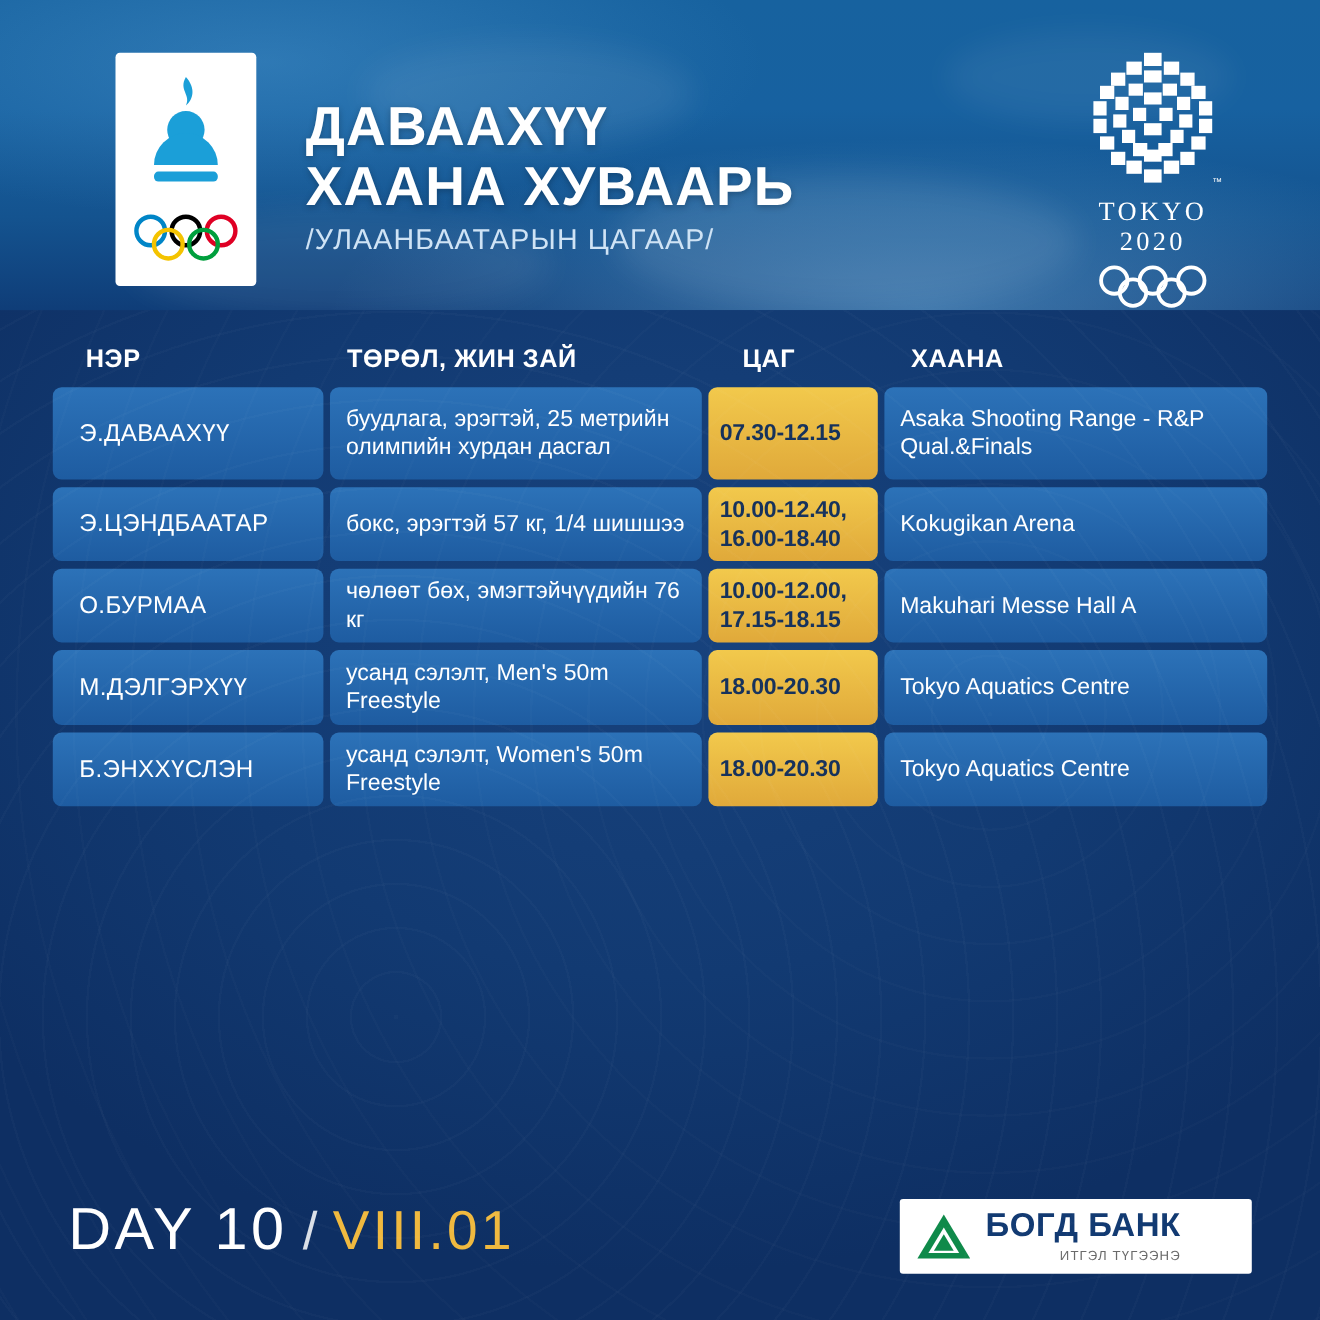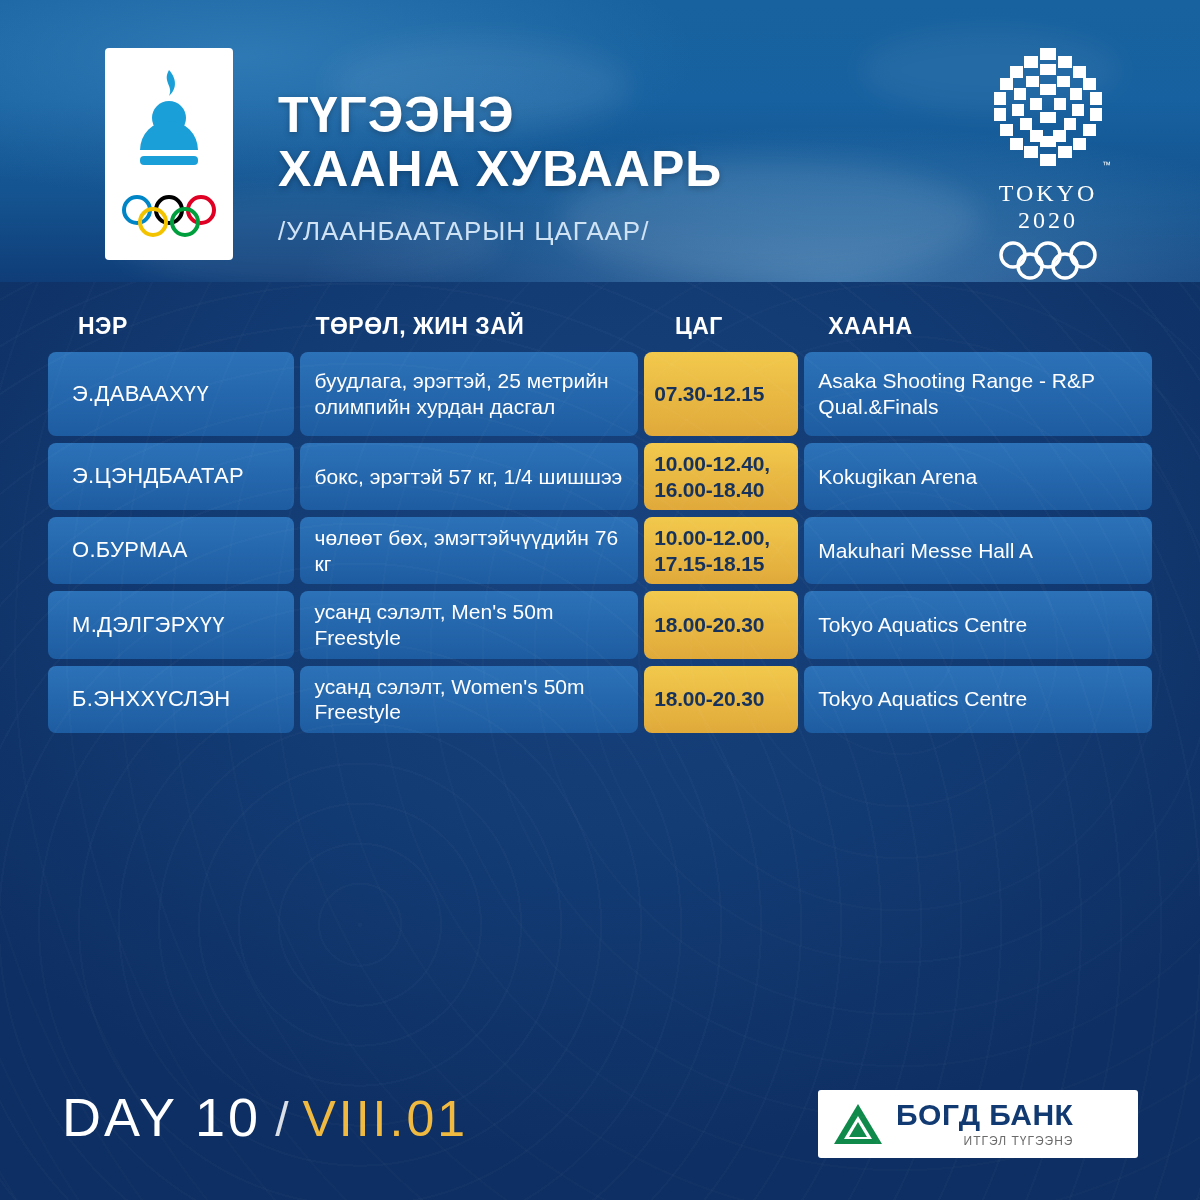--- a/index.html
+++ b/index.html
@@ -78,21 +78,21 @@
     font-weight: bold;
     letter-spacing: 1px;
     line-height: 1.08;
     text-shadow: 0 2px 6px rgba(0,0,0,0.25);
   }
   .title-sub {
     color: #cfe3f5;
     font-size: 26px;
     font-weight: normal;
     letter-spacing: 1px;
-    margin-top: 20px;
+    margin-top: 6px;
   }
 
   
   .tokyo-block {
     position: absolute;
     right: 72px;
     top: 42px;
     width: 160px;
     text-align: center;
   }
@@ -280,21 +280,21 @@
         <circle cx="20" cy="18" r="13" stroke="#0085c7"></circle>
         <circle cx="52" cy="18" r="13" stroke="#000000"></circle>
         <circle cx="84" cy="18" r="13" stroke="#df0024"></circle>
         <circle cx="36" cy="30" r="13" stroke="#f4c300"></circle>
         <circle cx="68" cy="30" r="13" stroke="#009f3d"></circle>
       </g>
     </svg>
   </div>
 
   <div class="title-block">
-    <div class="title-line">ТҮГЭЭНЭ</div>
+    <div class="title-line">ДАВААХҮҮ</div>
     <div class="title-line">ХААНА ХУВААРЬ</div>
     <div class="title-sub">/УЛААНБААТАРЫН ЦАГААР/</div>
   </div>
 
   <div class="tokyo-block">
     <svg class="tokyo-emblem" viewBox="0 0 132 132">
       <g fill="#ffffff">
         <rect x="58" y="6" width="16" height="12"></rect>
         <rect x="42" y="14" width="14" height="12"></rect>
         <rect x="76" y="14" width="14" height="12"></rect>

